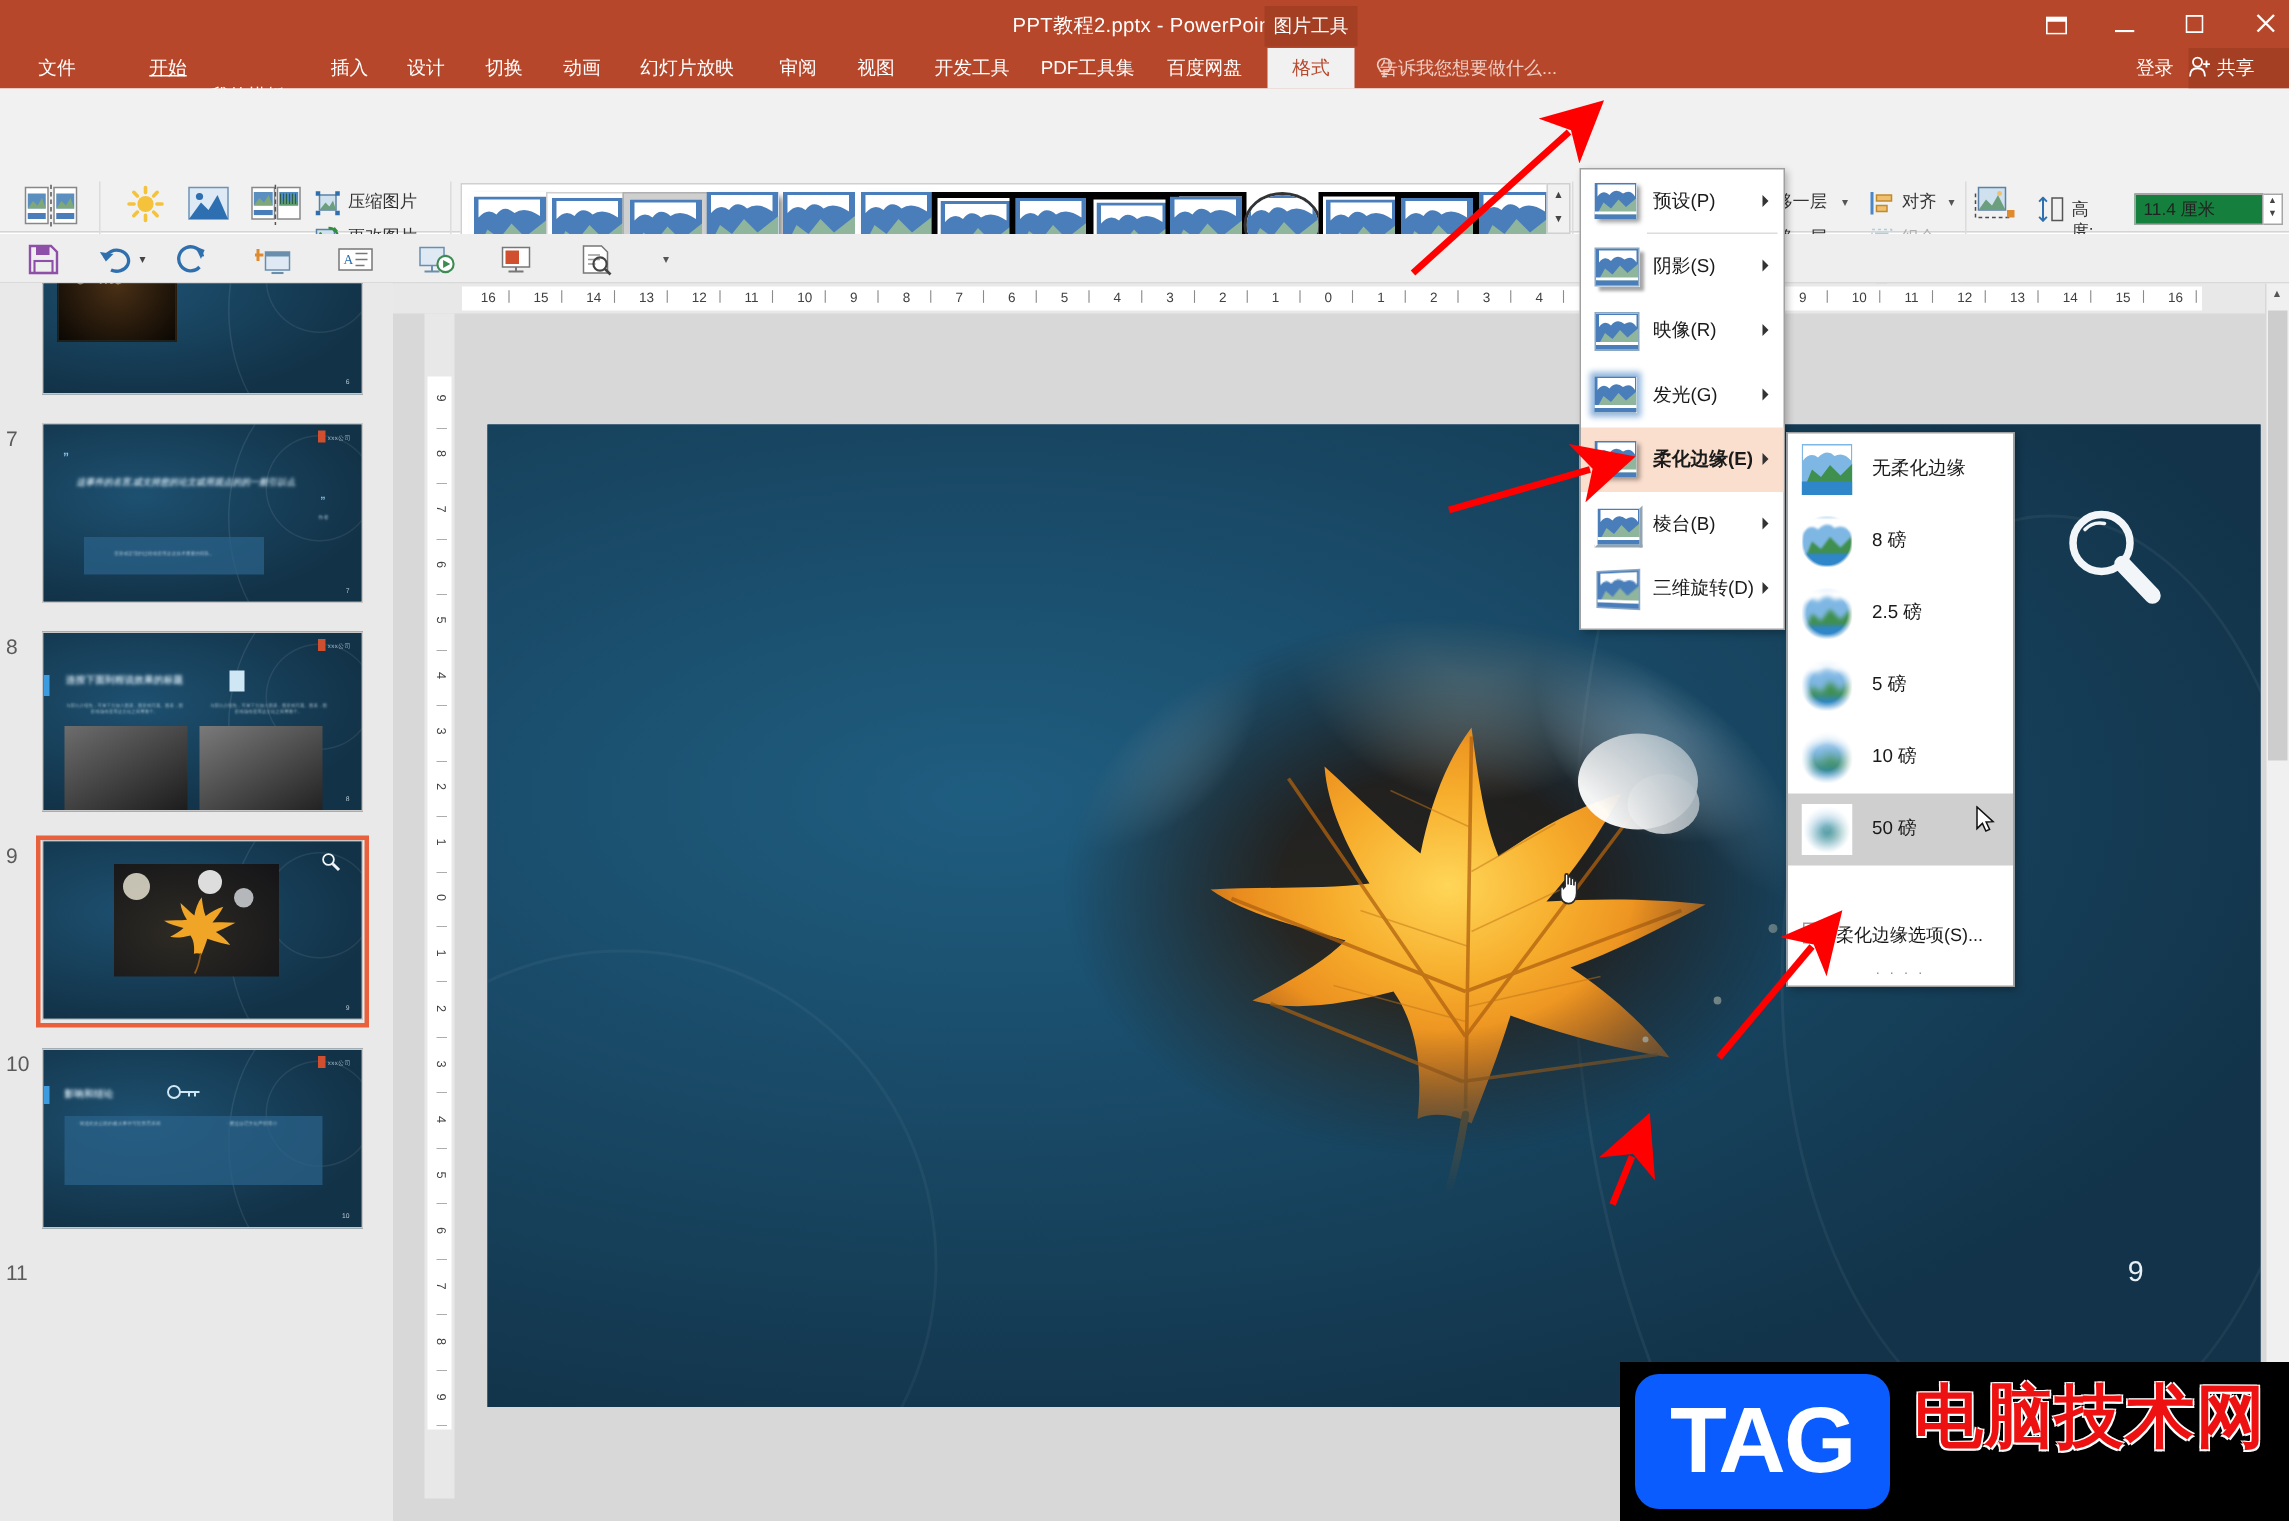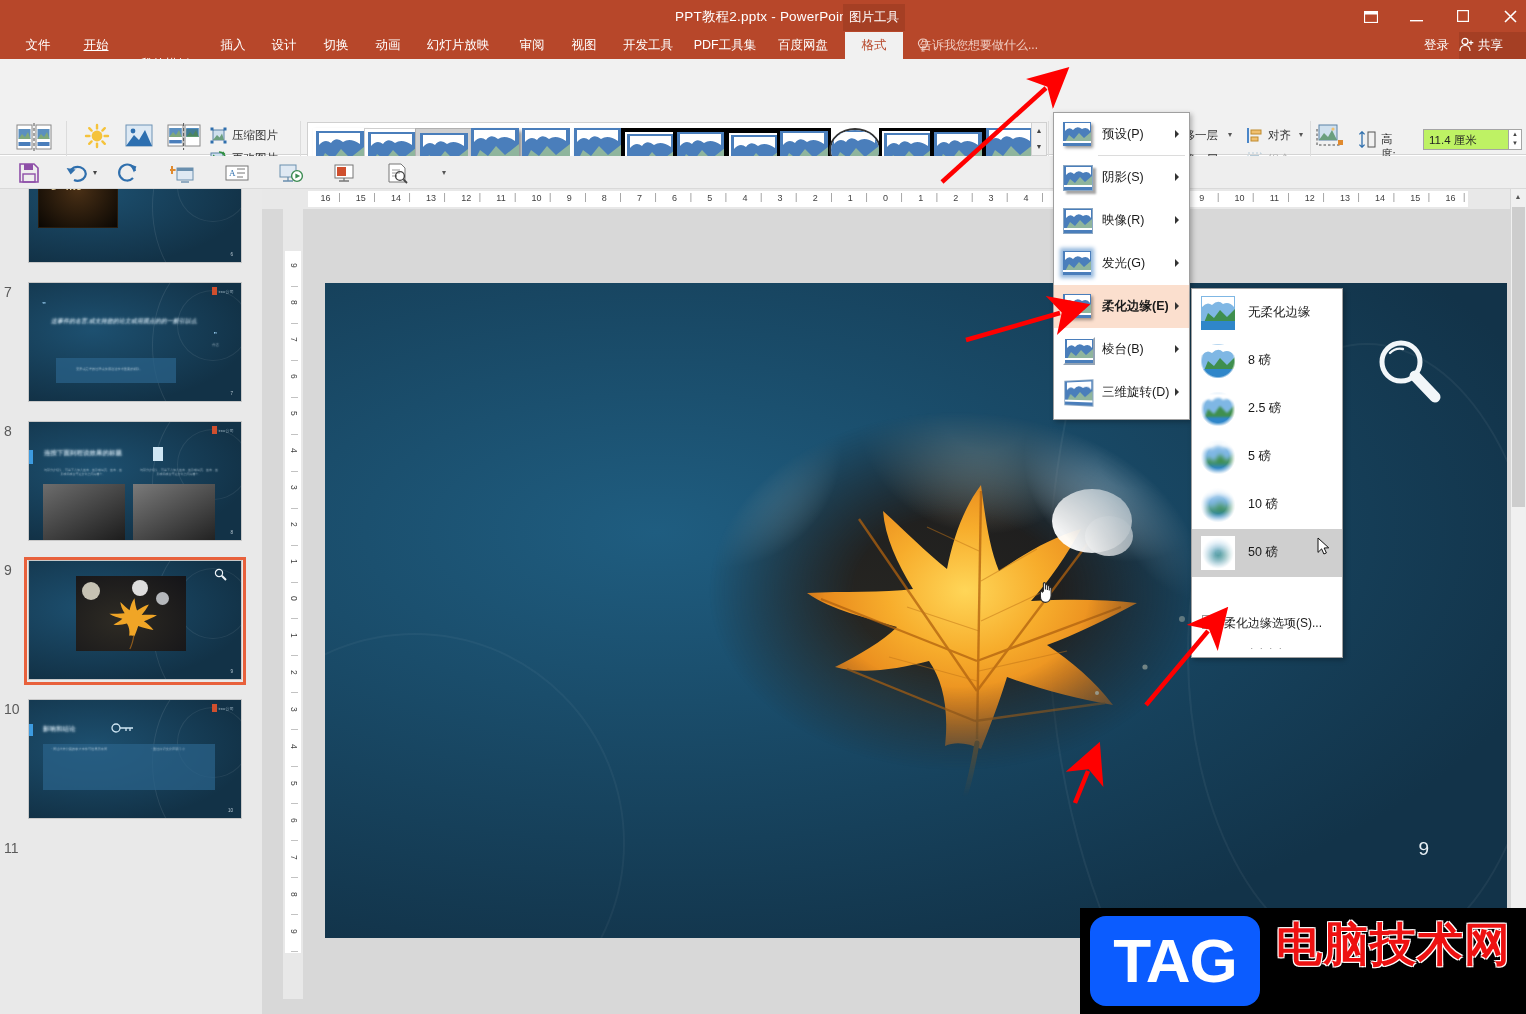--- a/index.html
+++ b/index.html
@@ -295,21 +295,21 @@
         <path d="M1 1 L12 12 M12 1 L1 12" stroke="#fff" stroke-width="1.6" fill="none"></path>
       </svg>
   </div>
 </div>
 
 <div id="ctx-tab">图片工具</div>
 
 <div id="tabstrip">
   <div id="tabs-host">
       <div class="tab" style="left: 12px; width: 52px;">文件</div>
-      <div class="tab" style="left: 70px; width: 52px; text-decoration: underline;">开始</div>
+      <div class="tab" style="left: 86px; width: 52px; text-decoration: underline;">开始</div>
       <div class="tab" style="left: 128px; width: 74px; margin-top: 19px;">我的模板</div>
       <div class="tab" style="left: 207px; width: 52px;">插入</div>
       <div class="tab" style="left: 258px; width: 52px;">设计</div>
       <div class="tab" style="left: 310px; width: 52px;">切换</div>
       <div class="tab" style="left: 362px; width: 52px;">动画</div>
       <div class="tab" style="left: 414px; width: 88px;">幻灯片放映</div>
       <div class="tab" style="left: 506px; width: 52px;">审阅</div>
       <div class="tab" style="left: 558px; width: 52px;">视图</div>
       <div class="tab" style="left: 611px; width: 74px;">开发工具</div>
       <div class="tab" style="left: 686px; width: 78px;">PDF工具集</div>
@@ -671,21 +671,21 @@
   </div>
 
   <div style="position:absolute;left:1357px;top:70px;">
     <span style="position:absolute;left:0;top:2px;">
       <svg width="20" height="17" viewBox="0 0 20 17">
           <path d="M5 1 L5 16 M2.4 3.4 L5 0.8 L7.6 3.4 M2.4 13.6 L5 16.2 L7.6 13.6" stroke="#2f6fad" stroke-width="1.3" fill="none"></path>
           <rect x="11" y="1" width="7" height="15" fill="none" stroke="#555"></rect>
         </svg>
     </span>
     <span style="position:absolute;left:24px;top:3px;font-size:11.5px;color:#333;">高度:</span>
-    <span style="position:absolute;left:66px;top:0;width:86px;height:21px;border:1px solid #a5a5a5;background:#bef264;font-size:11.5px;color:#222;line-height:21px;padding-left:5px;">11.4 厘米</span>
+    <span style="position:absolute;left:66px;top:0;width:86px;height:21px;border:1px solid #a5a5a5;background:#15803d;font-size:11.5px;color:#222;line-height:21px;padding-left:5px;">11.4 厘米</span>
     <span style="position:absolute;left:152px;top:0;width:13px;height:21px;border:1px solid #a5a5a5;border-left:0;background:#fff;font-size:6px;color:#444;text-align:center;line-height:9px;">▲<br>▼</span>
   </div>
   <div style="position:absolute;left:1357px;top:99px;">
     <span style="position:absolute;left:0;top:2px;">
       <svg width="20" height="17" viewBox="0 0 20 17">
           <rect x="2" y="1" width="16" height="6" fill="none" stroke="#555"></rect>
           <path d="M1 13 L19 13 M3.6 10.4 L0.8 13 L3.6 15.6 M16.4 10.4 L19.2 13 L16.4 15.6" stroke="#2f6fad" stroke-width="1.3" fill="none"></path>
         </svg>
     </span>
     <span style="position:absolute;left:24px;top:3px;font-size:11.5px;color:#333;">宽度:</span>

